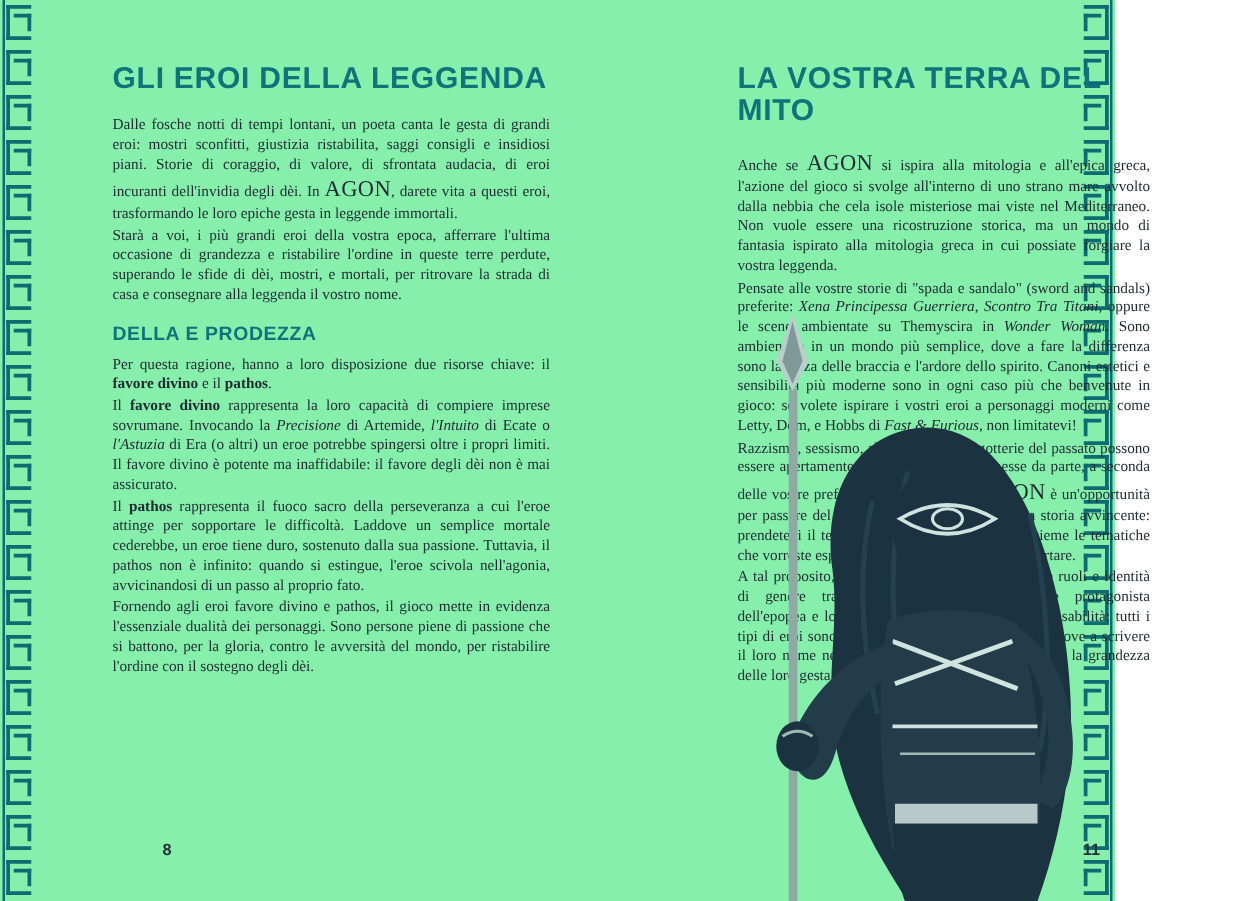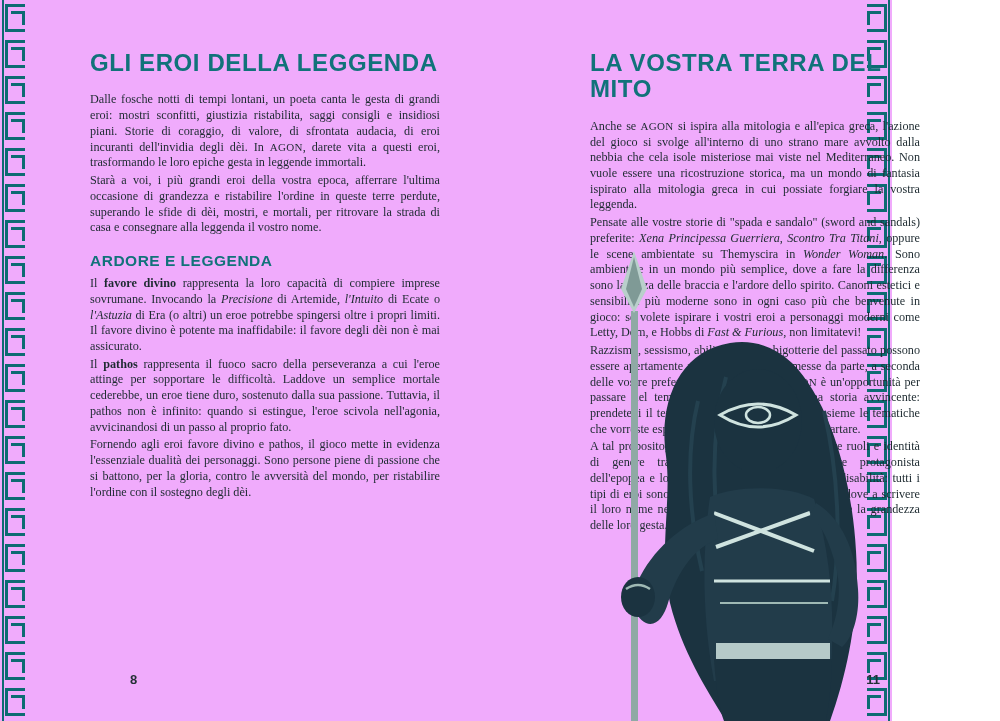--- a/index.html
+++ b/index.html
@@ -11,21 +11,21 @@
     width: 1000px;
     height: 721px;
     overflow: hidden;
     font-family: "Liberation Serif", serif;
     color: #1d2a30;
   }
   .spread {
     position: relative;
     width: 892px;
     height: 721px;
-    background: #f0abfc;
+    background: #86efac;
     box-sizing: border-box;
   }
 
   
   .meander {
     position: absolute;
     top: 0;
     width: 30px;
     height: 721px;
     overflow: hidden;
@@ -112,21 +112,21 @@
     line-height: 1.1;
   }
   p.body {
     font-size: 12.2px;
     line-height: 1.29;
     margin: 0 0 2px 0;
     text-align: justify;
     text-indent: 0;
   }
   p.body + p.body { text-indent: 0; }
-  .sc { font-variant: small-caps; font-size: 11px; letter-spacing: 0.3px; }
+  .sc { font-variant: small-caps; font-size: 18px; letter-spacing: 0.3px; }
   .it { font-style: italic; }
   .bd { font-weight: bold; }
 
   .folio {
     position: absolute;
     bottom: 34px;
     font-family: "Liberation Sans", sans-serif;
     font-size: 13px;
     font-weight: bold;
     color: #243036;
@@ -199,23 +199,24 @@
     </div>
 
   <div class="page left">
     <h1 class="chapter-title">GLI EROI DELLA LEGGENDA</h1>
 
     <p class="body">Dalle fosche notti di tempi lontani, un poeta canta le gesta di grandi eroi: mostri sconfitti, giustizia ristabilita, saggi consigli e insidiosi piani. Storie di coraggio, di valore, di sfrontata audacia, di eroi incuranti dell'invidia degli dèi. In <span class="sc">AGON</span>, darete vita a questi eroi, trasformando le loro epiche gesta in leggende immortali.</p>
 
 
     <p class="body">Starà a voi, i più grandi eroi della vostra epoca, afferrare l'ultima occasione di grandezza e ristabilire l'ordine in queste terre perdute, superando le sfide di dèi, mostri, e mortali, per ritrovare la strada di casa e consegnare alla leggenda il vostro nome.</p>
 
-    <h2 class="section-title">ARDORE E LEGGENDA</h2>
-
-
+    <h2 class="section-title">DELLA E PRODEZZA</h2>
+
+
+    <p class="body">Per questa ragione, hanno a loro disposizione due risorse chiave: il <span class="bd">favore divino</span> e il <span class="bd">pathos</span>.</p>
 
     <p class="body">Il <span class="bd">favore divino</span> rappresenta la loro capacità di compiere imprese sovrumane. Invocando la <span class="it">Precisione</span> di Artemide, <span class="it">l'Intuito</span> di Ecate o <span class="it">l'Astuzia</span> di Era (o altri) un eroe potrebbe spingersi oltre i propri limiti. Il favore divino è potente ma inaffidabile: il favore degli dèi non è mai assicurato.</p>
 
     <p class="body">Il <span class="bd">pathos</span> rappresenta il fuoco sacro della perseveranza a cui l'eroe attinge per sopportare le difficoltà. Laddove un semplice mortale cederebbe, un eroe tiene duro, sostenuto dalla sua passione. Tuttavia, il pathos non è infinito: quando si estingue, l'eroe scivola nell'agonia, avvicinandosi di un passo al proprio fato.</p>
 
     <p class="body">Fornendo agli eroi favore divino e pathos, il gioco mette in evidenza l'essenziale dualità dei personaggi. Sono persone piene di passione che si battono, per la gloria, contro le avversità del mondo, per ristabilire l'ordine con il sostegno degli dèi.</p>
 
     <div class="folio left">8</div>
   </div>
 

